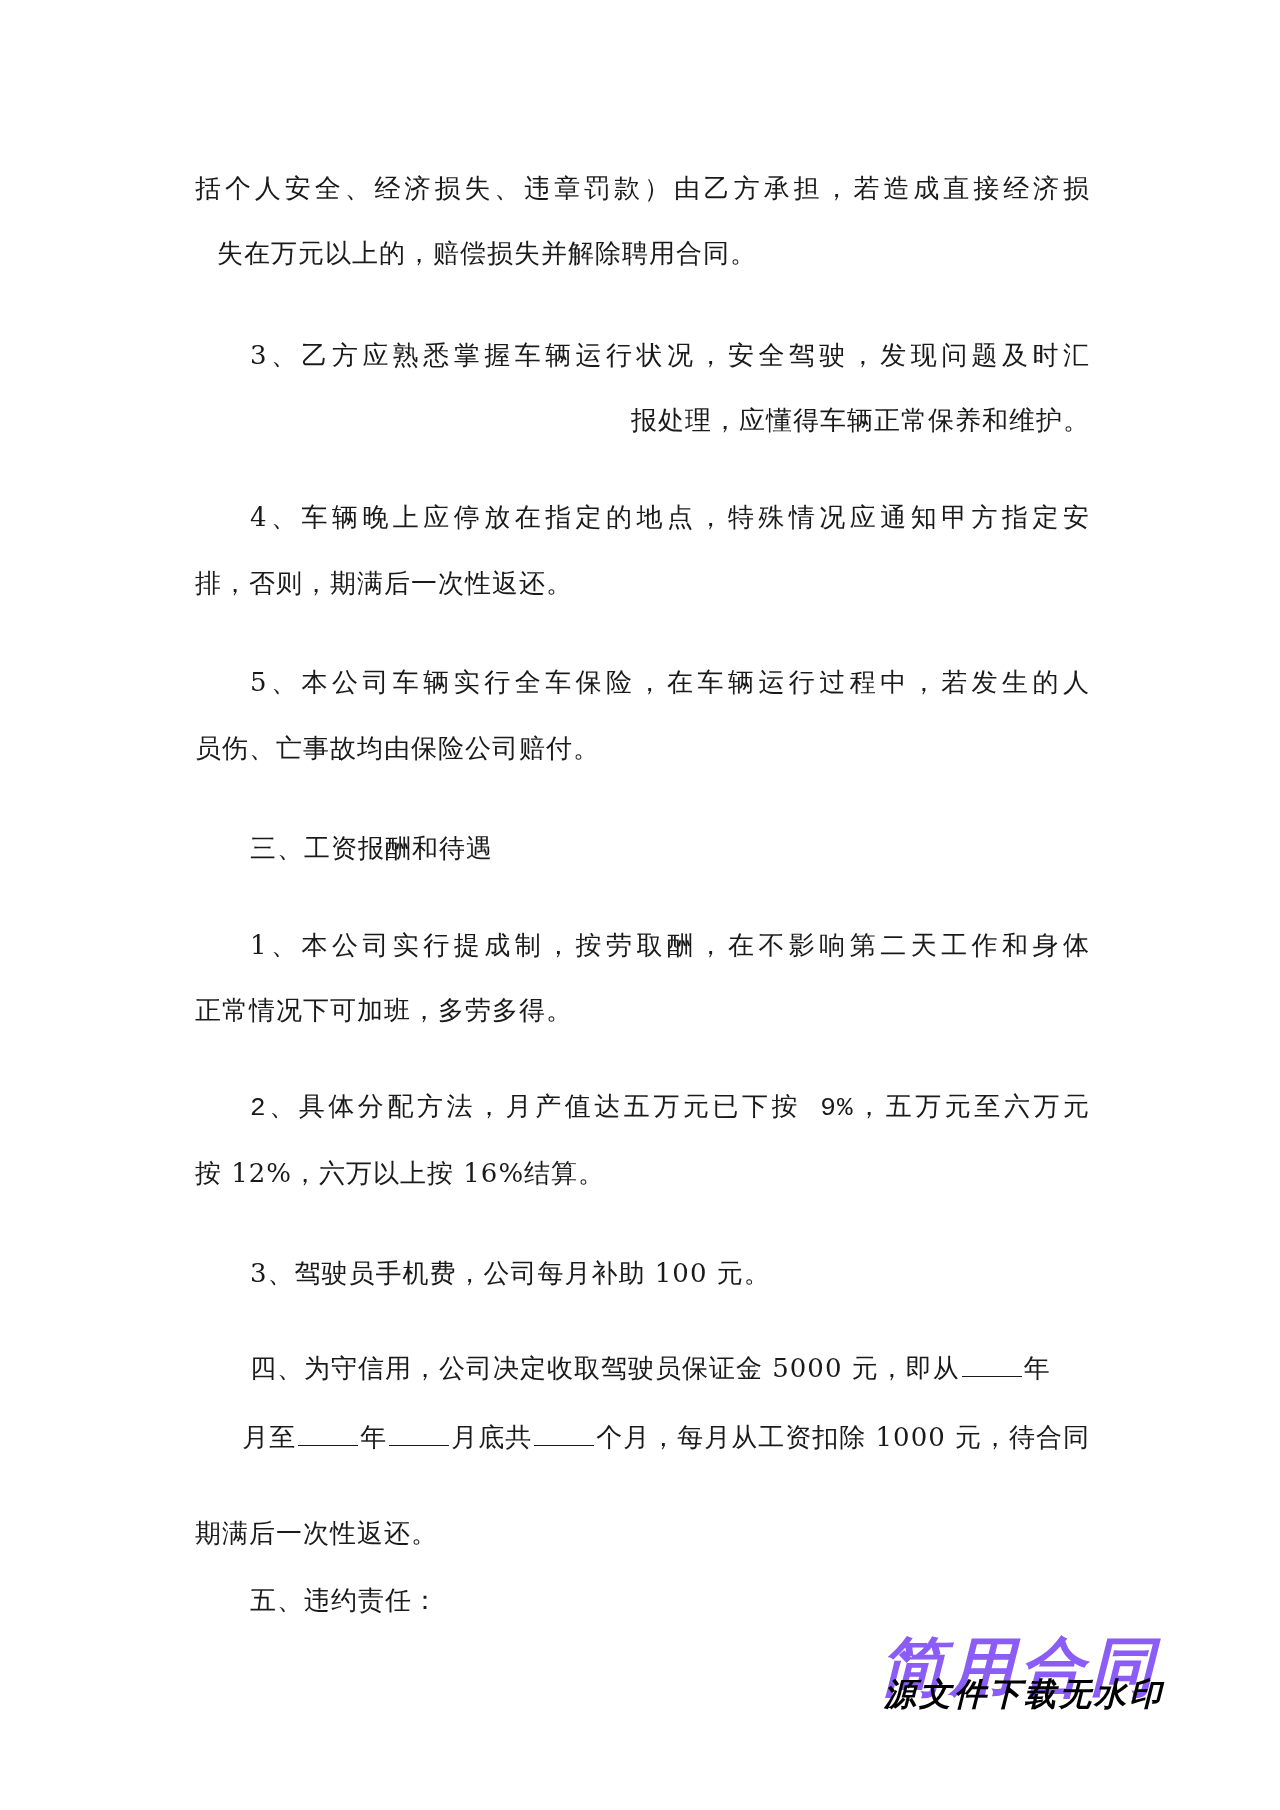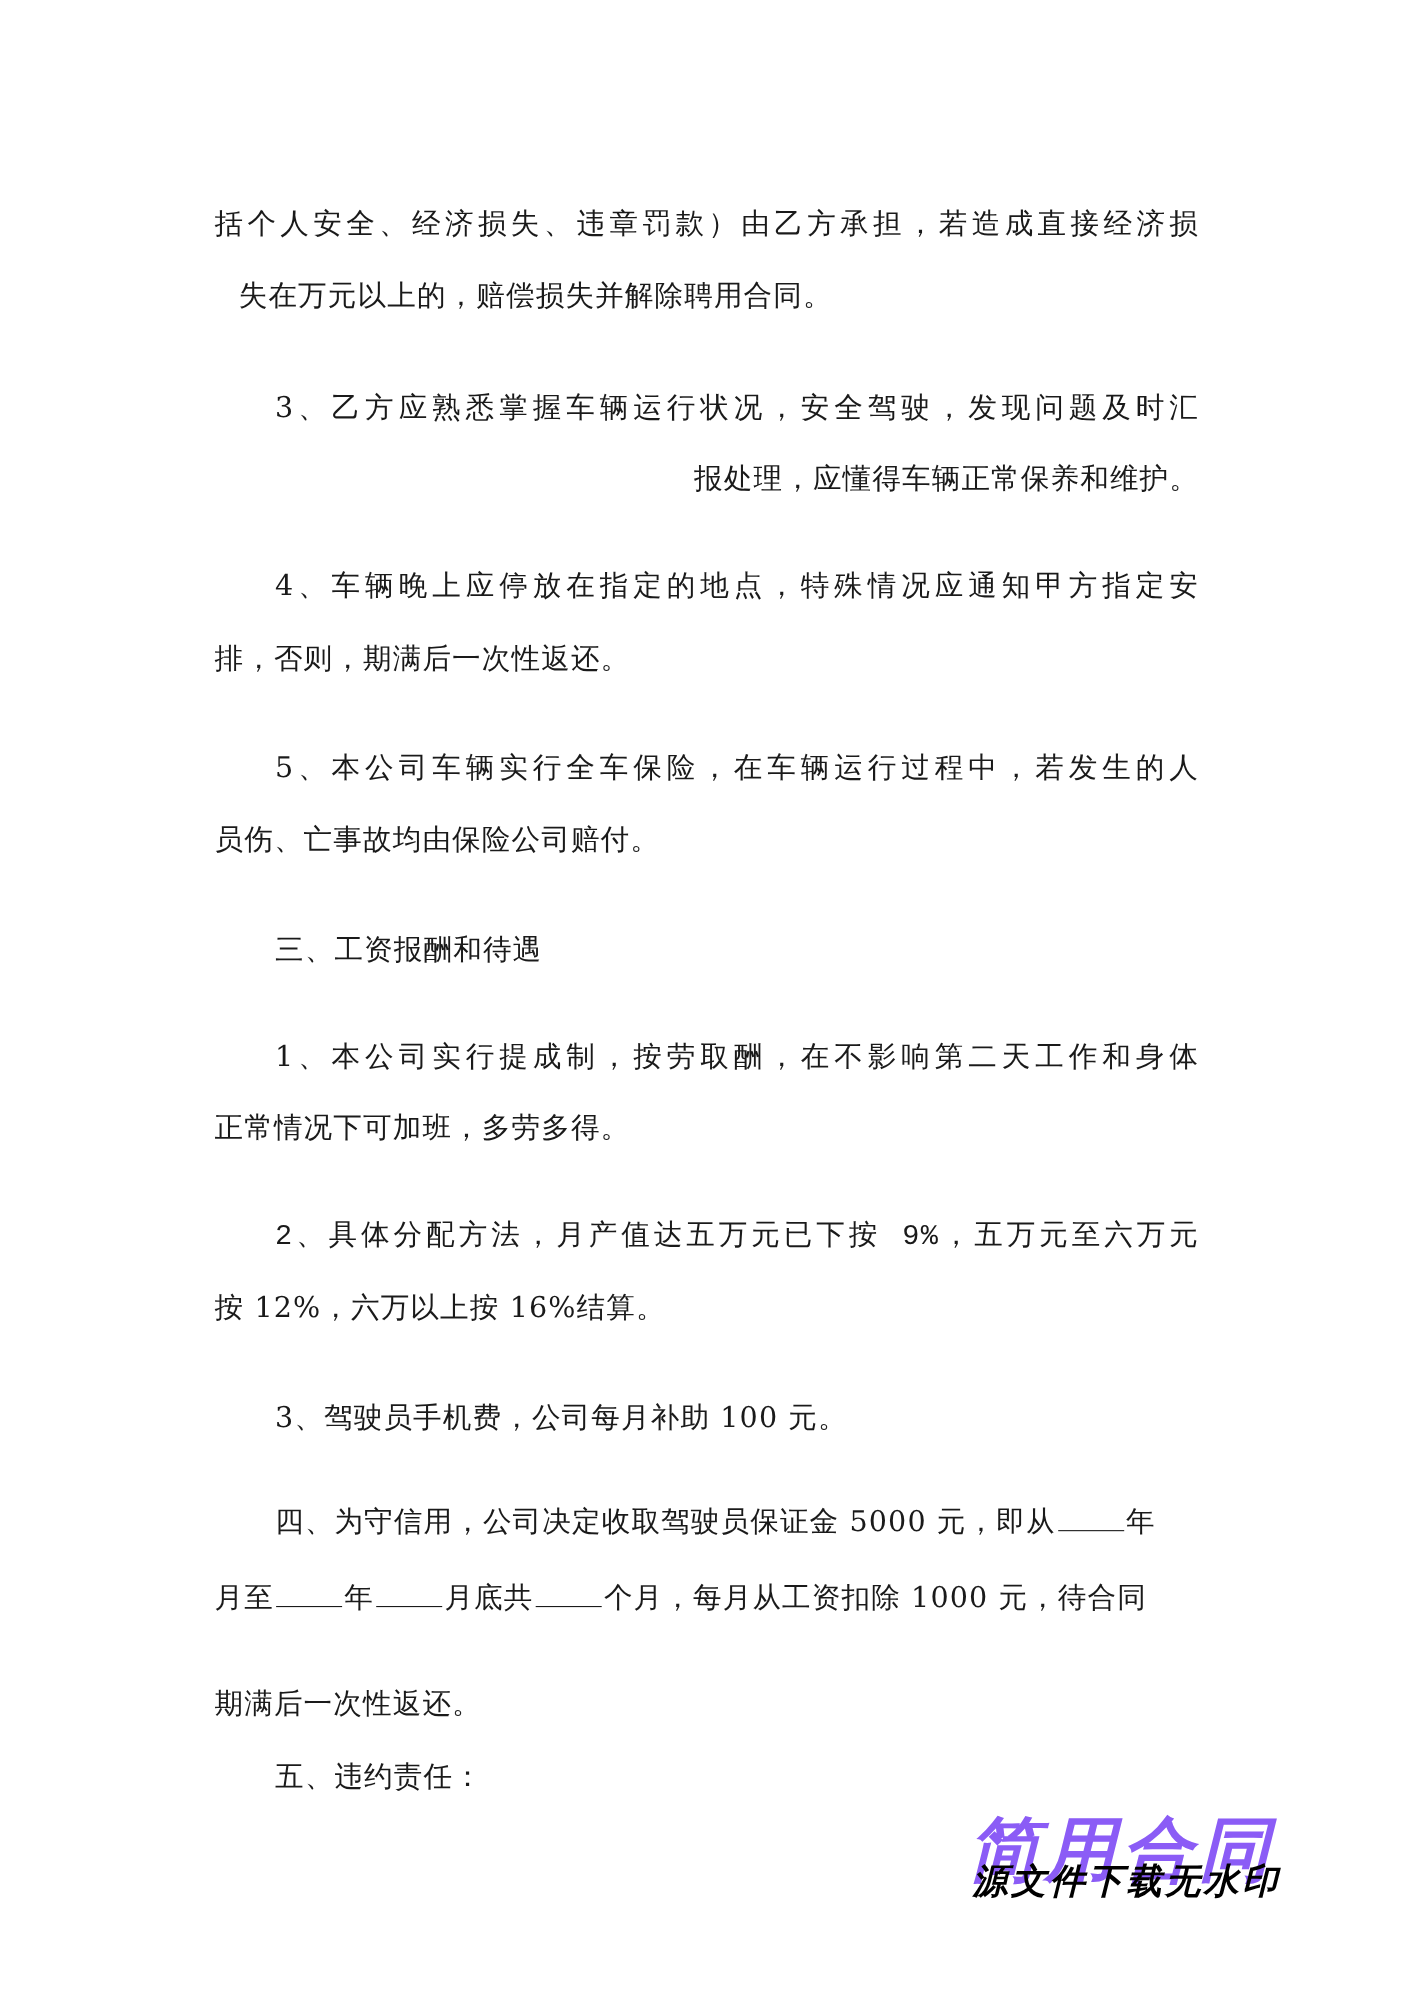--- a/index.html
+++ b/index.html
@@ -1,18 +1,18 @@
 <!DOCTYPE html>
 <html><head>
 <meta charset="utf-8">
 <style>
   html, body { margin: 0; padding: 0; background: #ffffff; }
   body { width: 1280px; height: 1810px; position: relative; overflow: hidden;
          font-family: "DejaVu Serif", "Liberation Serif", serif; color: #1a1a1a; }
-  .page { position: absolute; left: 0; top: 16px; width: 1280px; height: 1626px; background: #fff; }
+  .page { position: absolute; left: 0; top: 0; width: 1280px; height: 1626px; background: #fff; }
   .line { position: absolute; left: 195px; width: 895px; font-size: 26px; line-height: 34px;
           white-space: nowrap; letter-spacing: 1px; }
   .indent { left: 250px; width: 840px; }
   .justify { text-align: justify; text-align-last: justify; }
   .blank { display: inline-block; width: 60px; border-bottom: 1.5px solid #1a1a1a; height: 24px; vertical-align: baseline; margin: 0 2px; }
   .wm1 { position: absolute; left: 880px; top: 1588px; font-family: "DejaVu Sans", sans-serif;
          font-weight: bold; font-size: 64px; line-height: 70px; color: #8b5cf6; letter-spacing: 6px; font-style: italic; margin-top: 44px; }
   .wm2 { position: absolute; left: 884px; top: 1674px; font-family: "DejaVu Sans", sans-serif;
          font-weight: bold; font-size: 32px; line-height: 40px; color: #000000; letter-spacing: 3px; font-style: italic; }
 </style>
@@ -39,21 +39,21 @@
   <div class="line" style="top:993px;">正常情况下可加班，多劳多得。</div>
 
   <div class="line indent justify" style="top:1091px;font-family:Liberation Mono, monospace;">2、具体分配方法，月产值达五万元已下按 9%，五万元至六万元</div>
   <div class="line" style="top:1156px;">按 12%，六万以上按 16%结算。</div>
 
   <div class="line indent" style="top:1256px;">3、驾驶员手机费，公司每月补助 100 元。</div>
 
   <div class="line indent" style="top:1351px;">
     <span>四、为守信用，公司决定收取驾驶员保证金 5000 元，即从</span><span class="blank"></span><span>年</span>
   </div>
-  <div class="line" style="top:1420px;">
+  <div class="line" style="top:1420px;text-align:right;">
     <span>月至</span><span class="blank"></span><span>年</span><span class="blank"></span><span>月底共</span><span class="blank"></span><span>个月，每月从工资扣除 1000 元，待合同</span>
   </div>
   <div class="line" style="top:1483px;margin-top:33px;">期满后一次性返还。</div>
 
   <div class="line indent" style="top:1583px;">五、违约责任：</div>
 
   <div class="wm1">简用合同</div>
   <div class="wm2">源文件下载无水印</div>
 </div>
 

